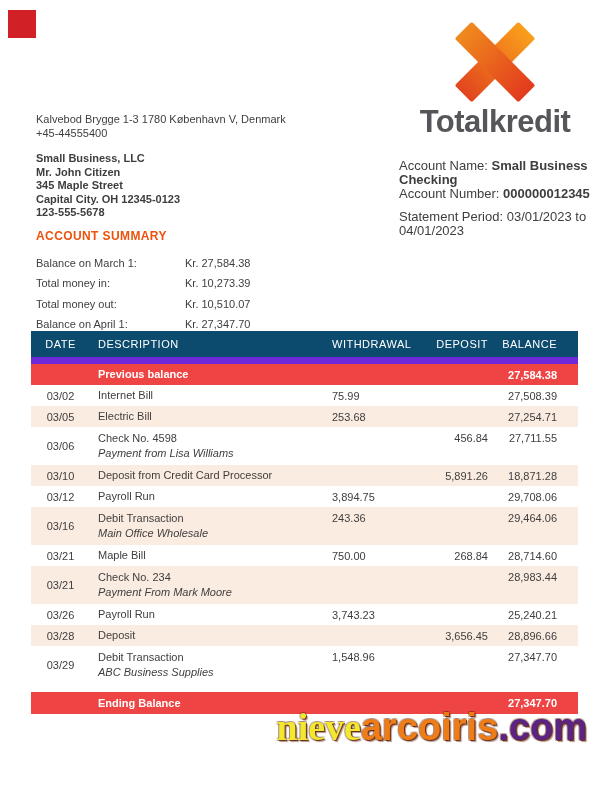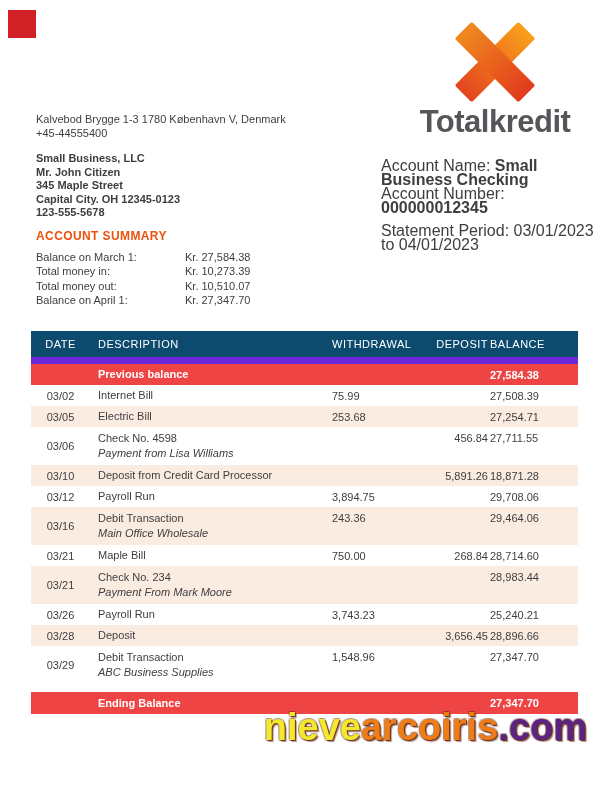--- a/index.html
+++ b/index.html
@@ -13,47 +13,47 @@
   .logo{position:absolute;left:410px;top:24px;width:170px;text-align:center;}
   .logo-x{position:relative;width:100px;height:76px;margin:0 auto;}
   .xbar{position:absolute;left:5px;top:26px;width:90px;height:24px;border-radius:2px;}
   .xbar-slash{transform:rotate(-45deg);background:linear-gradient(to right,#E2441E,#F9A01B);}
   .xbar-backslash{transform:rotate(45deg);background:linear-gradient(to right,#F08A1D,#E23A1E);}
   .logo-text{margin-top:4px;font-size:31px;font-weight:bold;letter-spacing:-0.5px;color:#55565A;}
 
   
   .sender{position:absolute;left:36px;top:113px;font-size:11px;line-height:13.5px;}
   .recipient{position:absolute;left:36px;top:152px;font-size:11px;line-height:13.5px;font-weight:bold;}
-  .account-info{position:absolute;left:381px;top:159px;font-size:16px;line-height:14px;}
+  .account-info{position:absolute;left:399px;top:159px;font-size:13px;line-height:14px;}
   .account-info .b{font-weight:bold;}
   .account-info .period{margin-top:9px;}
 
   
   .summary-heading{position:absolute;left:36px;top:229px;font-size:12px;font-weight:bold;
                    letter-spacing:0.4px;color:#EC520D;}
   .summary-rows{position:absolute;left:36px;top:250px;font-size:11px;}
-  .summary-row{display:flex;line-height:14.3px;}
+  .summary-row{display:flex;line-height:14.3px;margin-top:6px;}
   .s-label{width:149px;}
   .s-value{}
 
   
   .txn-table{position:absolute;left:31px;top:331px;width:547px;font-size:11px;}
   .t-row{display:grid;grid-template-columns:59px 235px 90px 75px 88px;align-items:center;}
   .t-header{background:#0c4a6e;height:26px;border-bottom:7px solid #6d28d9;color:#fff;
             letter-spacing:0.5px;}
   .t-accent{background:#ef4444;height:21px;color:#fff;font-weight:bold;}
   .t-ending{height:22px;margin-top:8px;}
   .t-data{height:21px;color:#3F3E3E;}
   .t-data.striped{background:#FBECE2;}
   .t-data.tall{height:38px;}
   .c-date{text-align:center;}
   .c-desc{padding-left:8px;display:flex;flex-direction:column;justify-content:center;line-height:15px;}
   .c-wd{padding-left:7px;}
   .c-dep{text-align:right;padding-right:2px;}
-  .c-bal{padding-right:8px;}
+  .c-bal{text-align:right;padding-right:21px;}
   .tall .c-wd,.tall .c-dep,.tall .c-bal{align-self:start;padding-top:5px;}
   .desc-note{font-style:italic;}
 
   
   .watermark{position:absolute;top:708px;right:22px;font-size:38px;font-weight:bold;line-height:1;
              letter-spacing:0;white-space:nowrap;
              text-shadow:1px 1px 0 rgba(90,25,0,.75),2px 2px 1px rgba(90,25,0,.45),
                          -1px -1px 0 rgba(90,25,0,.3),1px -1px 0 rgba(90,25,0,.3),
                          -1px 1px 0 rgba(90,25,0,.3);}
 </style>
@@ -249,14 +249,14 @@
       </div>
     <div class="t-row t-accent t-ending">
       <span class="c-date"></span>
       <span class="c-desc">Ending Balance</span>
       <span class="c-wd"></span>
       <span class="c-dep"></span>
       <span class="c-bal">27,347.70</span>
     </div>
   </div>
 
-  <div class="watermark"><span style="color: rgb(242, 232, 46);">nieve</span><span style="color: rgb(238, 125, 24);">arcoiris</span><span style="color: rgb(91, 35, 131);">.com</span></div>
+  <div class="watermark"><span style="color: rgb(242, 232, 46); font-family: Liberation Serif, serif;">nieve</span><span style="color: rgb(238, 125, 24);">arcoiris</span><span style="color: rgb(91, 35, 131);">.com</span></div>
 </div>
 
 </body></html>

